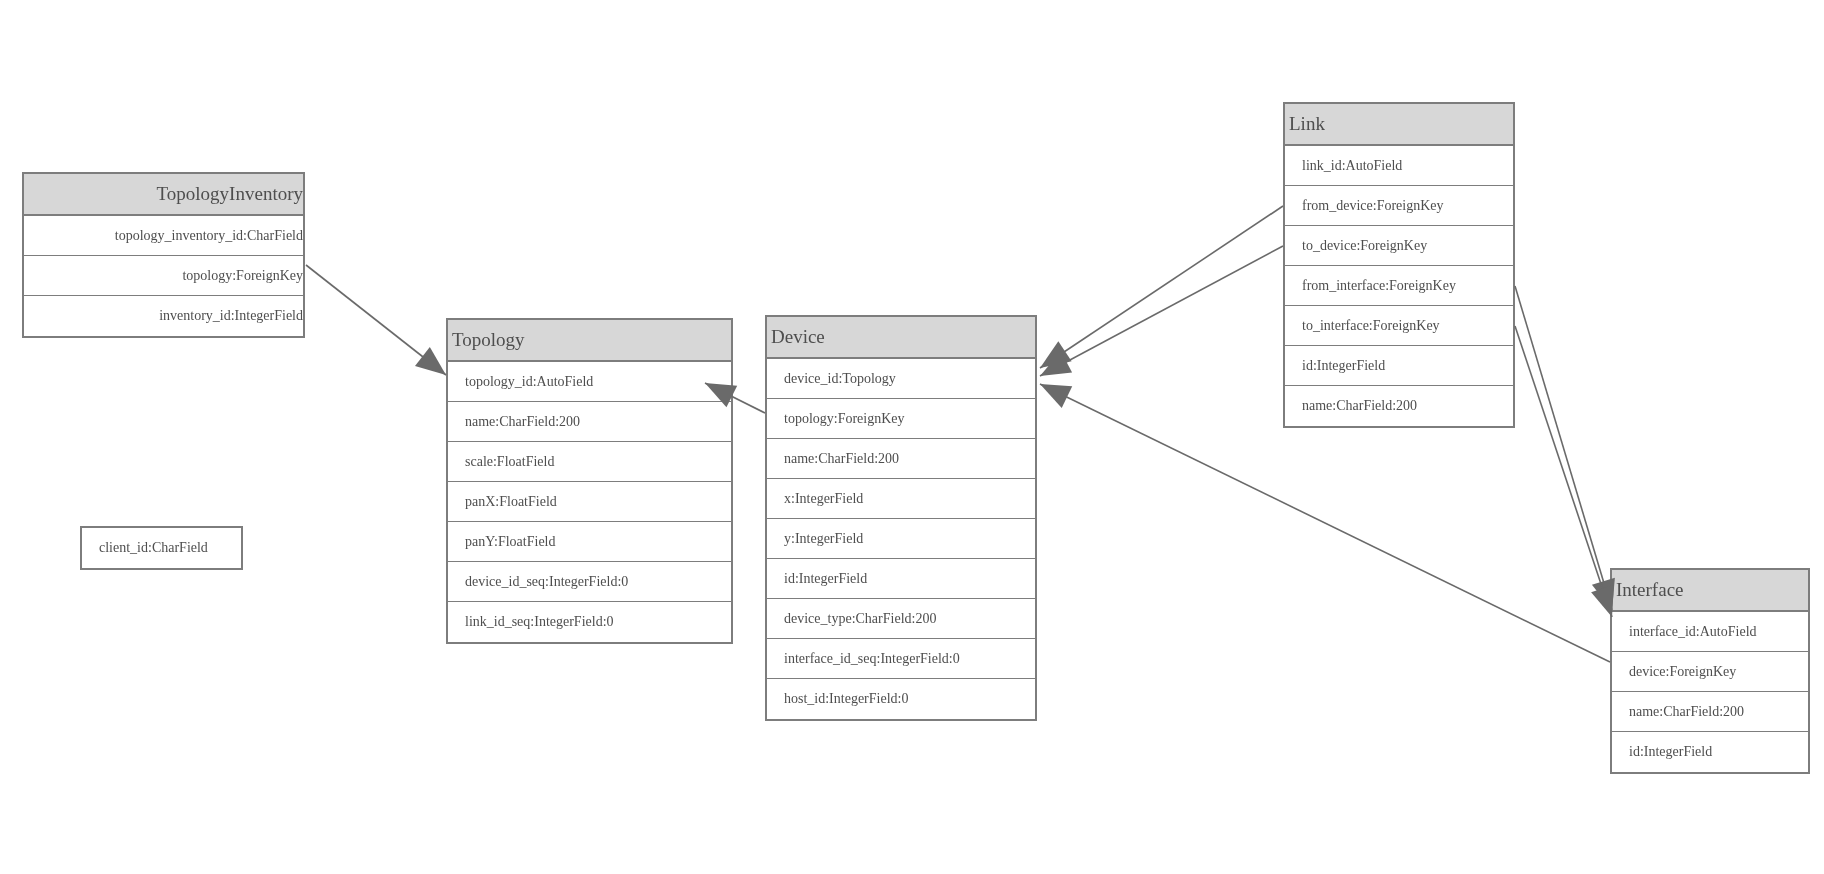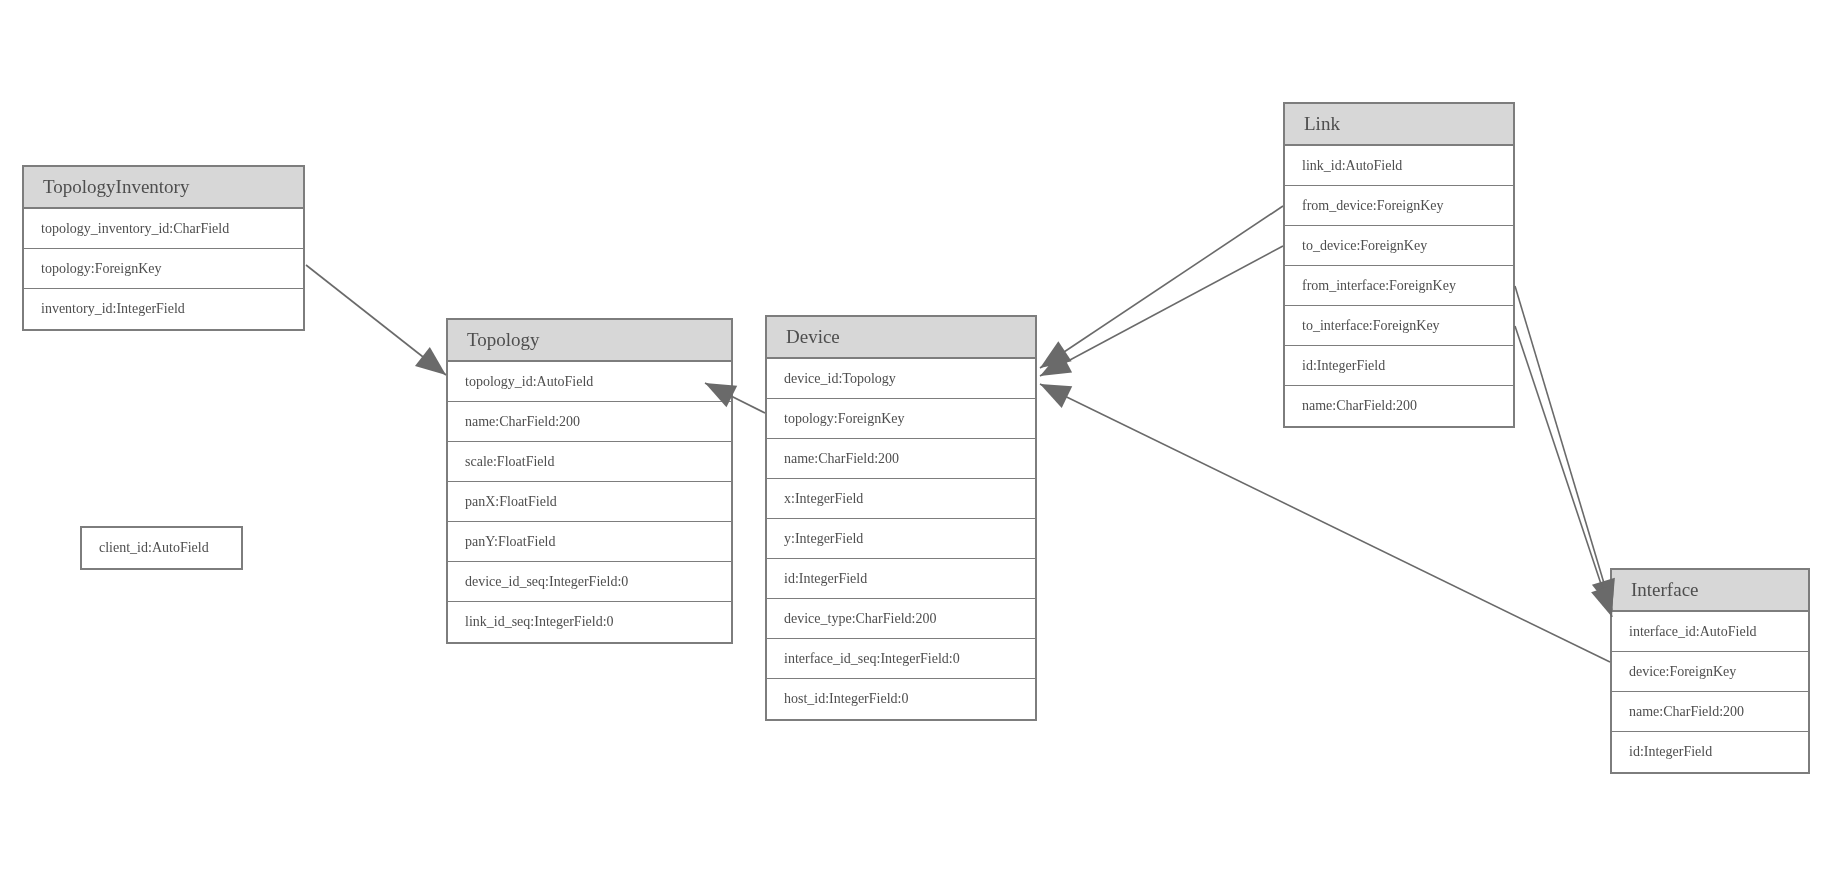--- a/index.html
+++ b/index.html
@@ -29,21 +29,21 @@
     border:2px solid var(--border);
     background:#ffffff;
     z-index:2;
   }
   .entity-header{
     box-sizing:border-box;
     height:42px;
     background:var(--header-fill);
     border-bottom:2px solid var(--border);
     line-height:40px;
-    padding-left:19px;
+    padding-left:4px;
     font-size:19px;
     white-space:nowrap;
   }
   .entity-row{
     box-sizing:border-box;
     height:40px;
     line-height:39px;
     padding-left:17px;
     font-size:14px;
     border-bottom:1.5px solid var(--border);
@@ -68,21 +68,21 @@
       <line x1="1283" y1="246" x2="1040" y2="376" class="rel-line"></line>
       <polygon points="1040,376 1060.7918719565935,351.2674695888062 1072.1131006659427,372.42945863782063" class="rel-arrow"></polygon>
       <line x1="1610" y1="662" x2="1040" y2="384" class="rel-line"></line>
       <polygon points="1040,384 1072.2243005466428,386.36525987570775 1061.7036246194946,407.93642994216276" class="rel-arrow"></polygon>
       <line x1="1515" y1="286" x2="1612" y2="610" class="rel-line"></line>
       <polygon points="1612,610 1591.8999738706648,584.7019971223017 1614.8917072013078,577.8186695510906" class="rel-arrow"></polygon>
       <line x1="1515" y1="326" x2="1612" y2="617" class="rel-line"></line>
       <polygon points="1612,617 1591.1289674428888,592.3342342506867 1613.897366596101,584.7447678662825" class="rel-arrow"></polygon>
     </svg>
   <div id="entities">
-      <div class="entity" style="left: 22px; top: 165px; width: 283px;">
+      <div class="entity" style="left: 22px; top: 172px; width: 283px; text-align: right;">
     <div class="entity-header">
       <span class="entity-title">TopologyInventory</span>
     </div>
     <div class="entity-rows">
           <div class="entity-row">topology_inventory_id:CharField</div>
           <div class="entity-row">topology:ForeignKey</div>
           <div class="entity-row">inventory_id:IntegerField</div>
         </div>
   </div>
       <div class="entity" style="left: 446px; top: 318px; width: 287px;">
@@ -94,21 +94,21 @@
           <div class="entity-row">name:CharField:200</div>
           <div class="entity-row">scale:FloatField</div>
           <div class="entity-row">panX:FloatField</div>
           <div class="entity-row">panY:FloatField</div>
           <div class="entity-row">device_id_seq:IntegerField:0</div>
           <div class="entity-row">link_id_seq:IntegerField:0</div>
         </div>
   </div>
       <div class="entity" style="left: 80px; top: 526px; width: 163px;">
     <div class="entity-rows">
-          <div class="entity-row">client_id:AutoField</div>
+          <div class="entity-row">client_id:CharField</div>
         </div>
   </div>
       <div class="entity" style="left: 765px; top: 315px; width: 272px;">
     <div class="entity-header">
       <span class="entity-title">Device</span>
     </div>
     <div class="entity-rows">
           <div class="entity-row">device_id:Topology</div>
           <div class="entity-row">topology:ForeignKey</div>
           <div class="entity-row">name:CharField:200</div>

